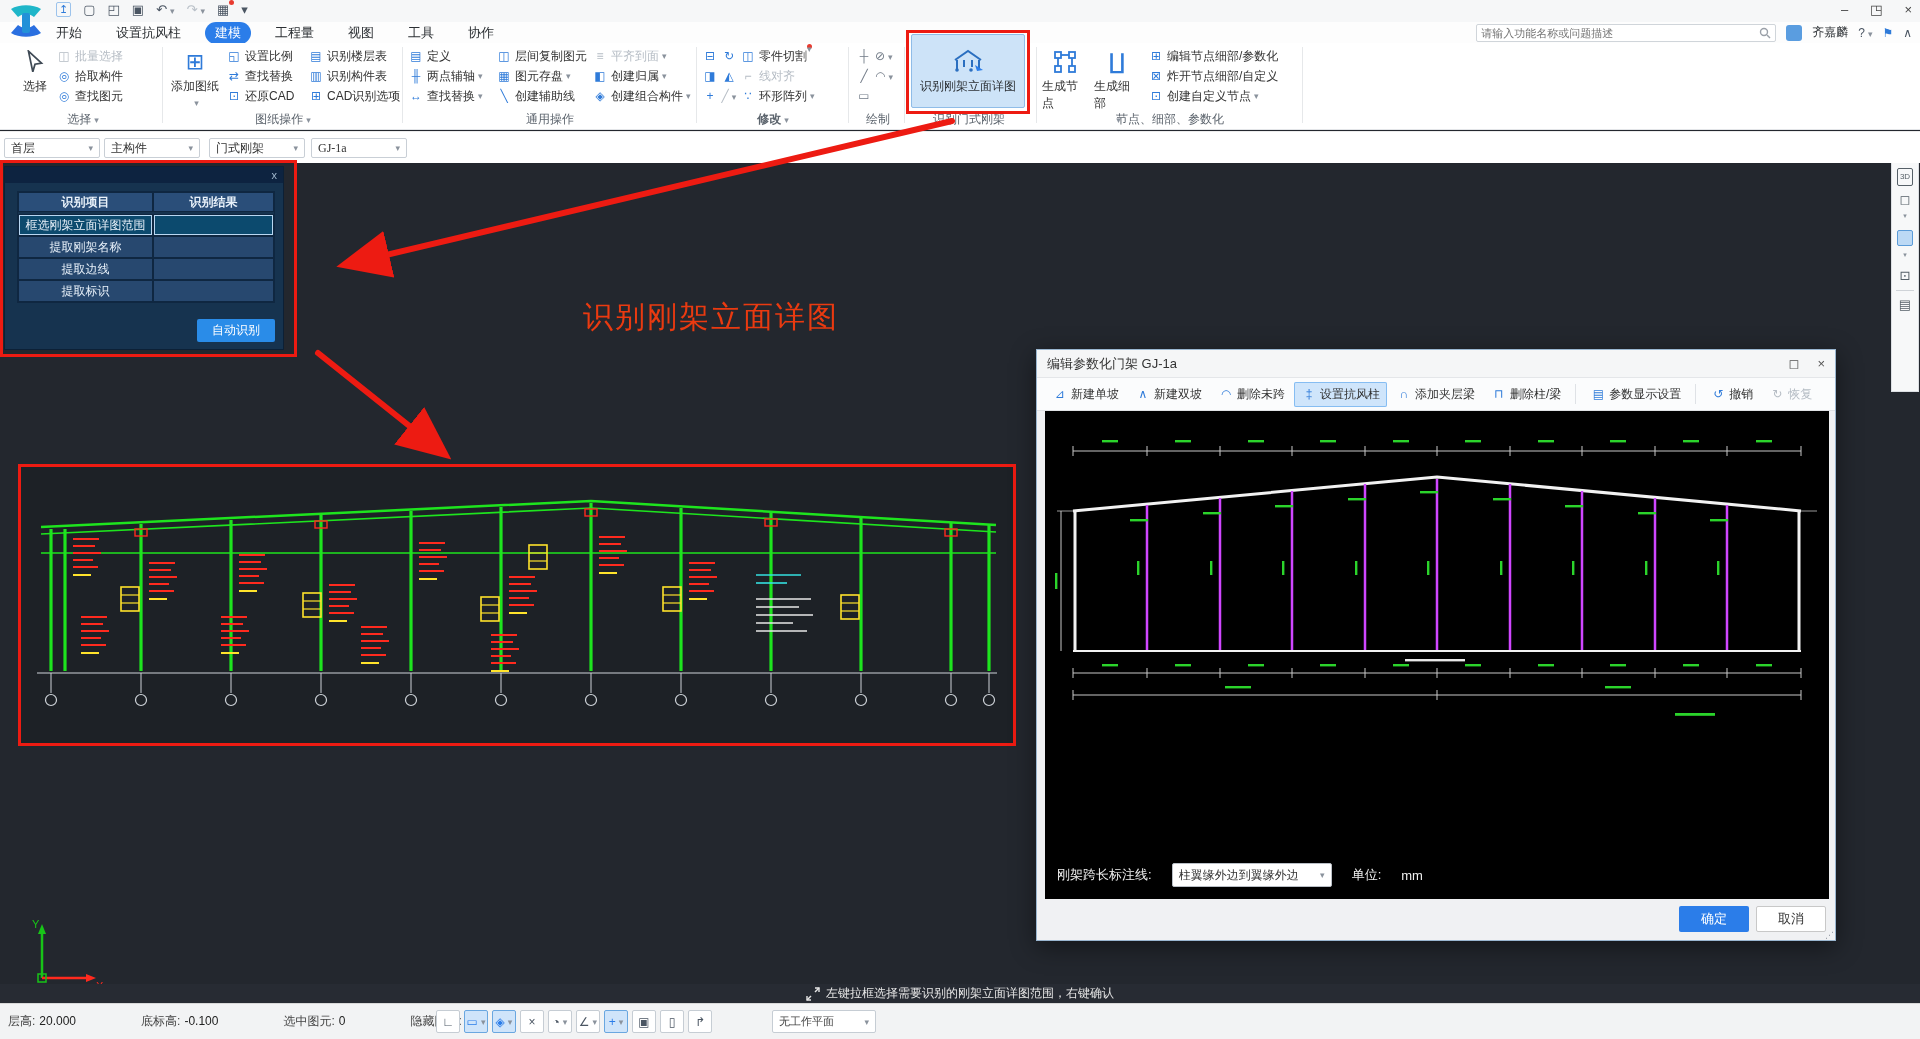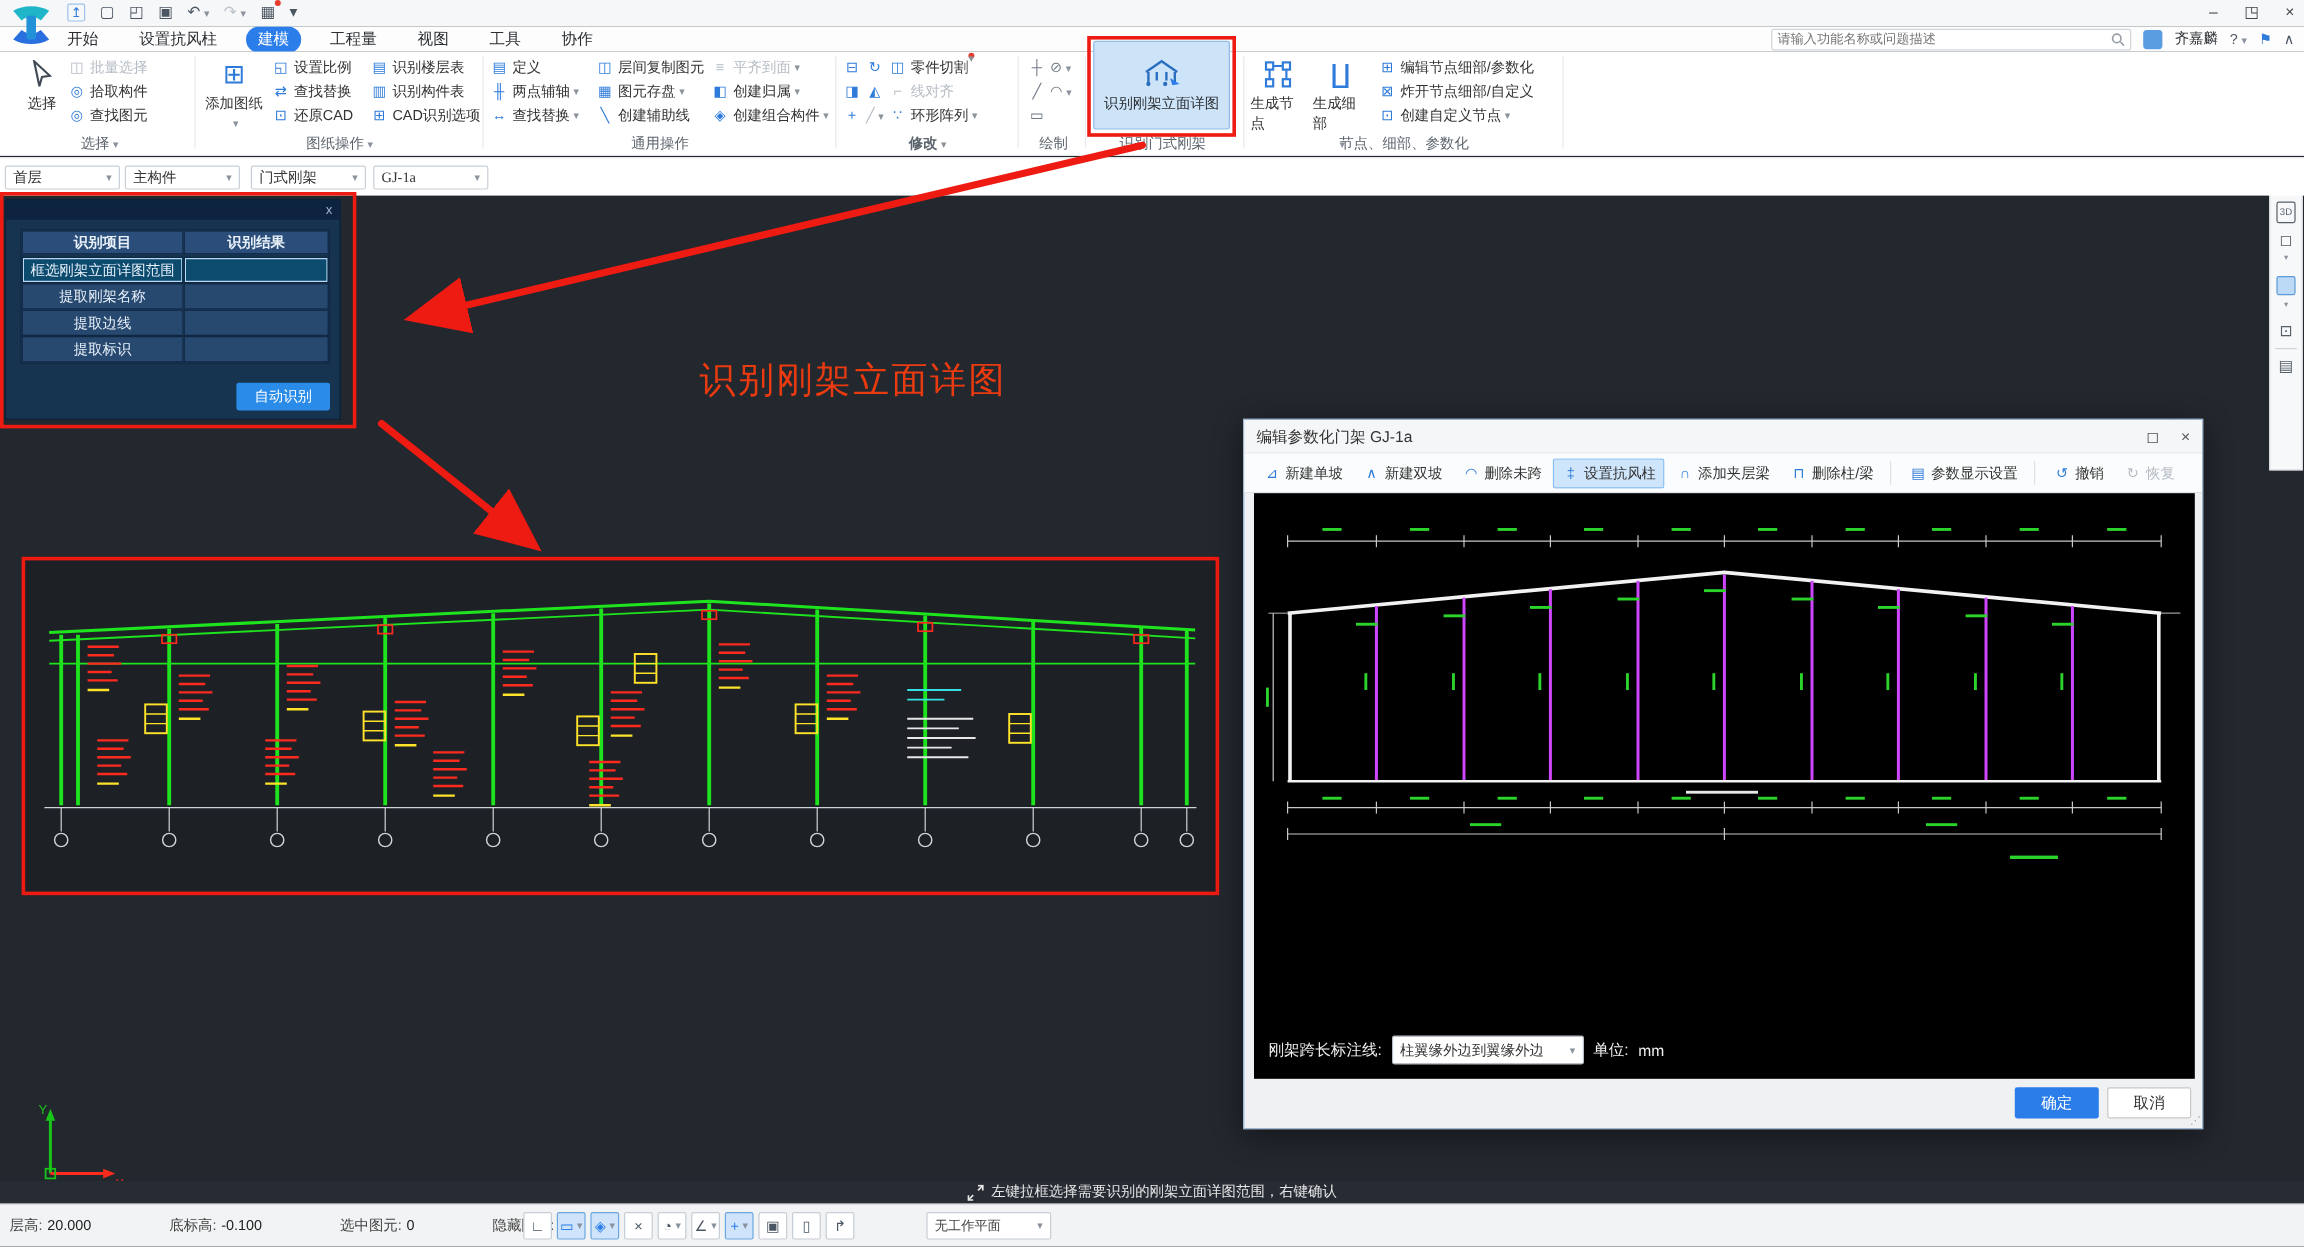--- a/index.html
+++ b/index.html
@@ -92,21 +92,21 @@
   
   .dialog { position:absolute; left:1036px; top:349px; width:800px; height:592px; background:#f0f1f3; border:1px solid #9ab6d0; box-shadow:0 6px 24px rgba(0,0,0,.45); z-index:6; }
   .dtitle { height:28px; background:#f5f6f7; display:flex; align-items:center; padding:0 10px; font-size:13px; color:#333; border-bottom:1px solid #e4e6e9; }
   .dtitle .sp { flex:1; }
   .dbtn { font-size:13px; color:#555; margin-left:18px; }
   .dtools { height:33px; background:#fbfcfd; border-bottom:1px solid #e0e2e5; display:flex; align-items:center; padding:0 8px; gap:2px; }
   .dtool { display:flex; align-items:center; font-size:12px; color:#333; padding:4px 7px; border-radius:2px; white-space:nowrap; }
   .dtool.act { background:#cfe5fb; box-shadow:inset 0 0 0 1px #86bdf2; }
   .dsep { width:1px; height:20px; background:#dfe2e6; margin:0 5px; }
   .dcanvas { position:absolute; left:8px; top:61px; width:784px; height:488px; background:#000; }
-  .spanrow { position:absolute; left:12px; top:452px; display:flex; align-items:center; gap:8px; }
+  .spanrow { position:absolute; left:12px; top:452px; display:flex; align-items:center; gap:20px; }
   .spanrow .lbl { color:#f0f0f0; font-size:13px; }
   .dselect { width:160px; height:24px; background:#fff; border:1px solid #b9bfc6; border-radius:2px; font-size:12px; color:#333; display:flex; align-items:center; justify-content:space-between; padding:0 6px; }
   .dselect::after { content:"▾"; font-size:9px; color:#8a929c; }
   .dfooter { position:absolute; left:0; top:549px; width:800px; height:43px; }
   .okbtn { position:absolute; left:642px; top:7px; width:70px; height:26px; background:#2b7de9; color:#fff; border:none; border-radius:2px; font-size:13px; font-family:inherit; }
   .cancelbtn { position:absolute; left:719px; top:7px; width:70px; height:26px; background:#fff; color:#333; border:1px solid #c8c8c8; border-radius:2px; font-size:13px; font-family:inherit; }
   .grip { position:absolute; right:3px; bottom:2px; font-size:9px; color:#9aa0a8; }
 
   .overlay { position:absolute; left:0; top:0; width:1920px; height:1039px; z-index:9; pointer-events:none; }
   .cadbox { position:absolute; left:18px; top:464px; width:998px; height:282px; border:3px solid #ed1b12; z-index:2; background:#1d2126; }

